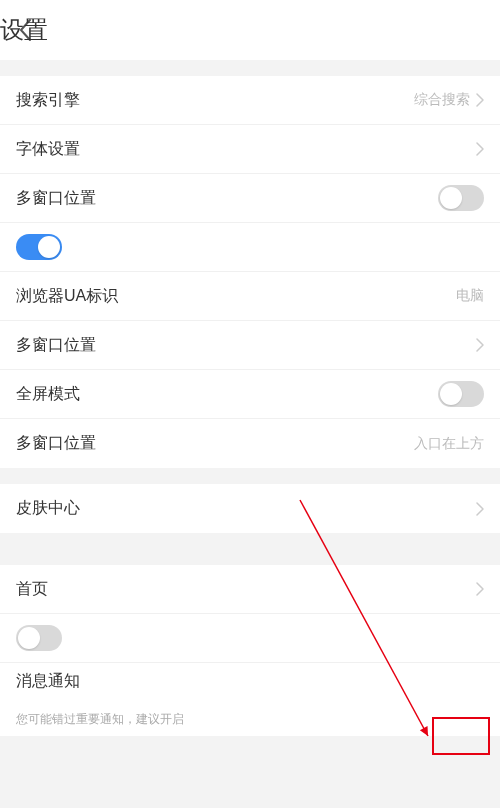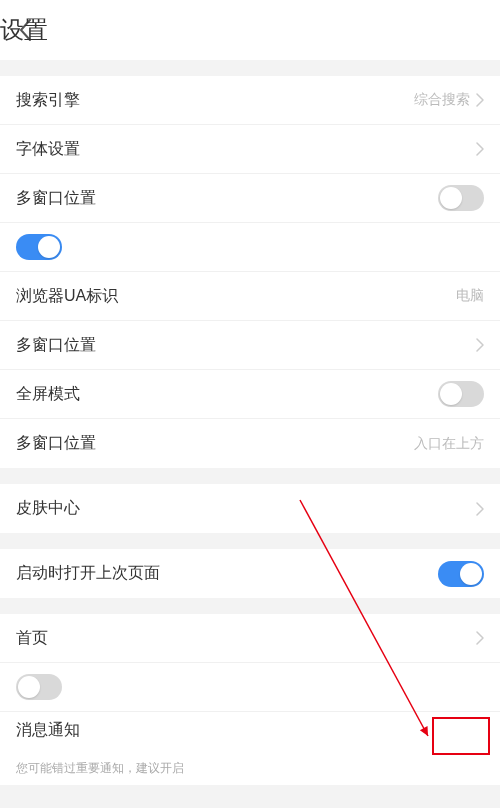--- a/index.html
+++ b/index.html
@@ -192,32 +192,20 @@
         <div class="row-right">
           <span class="chevron">
             <svg viewBox="0 0 8 14">
               <polyline points="1,1 7,7 1,13" fill="none" stroke="#ccc" stroke-width="1.5" stroke-linecap="round" stroke-linejoin="round"></polyline>
             </svg>
           </span>
         </div>
       </div>
     </div>
     <div class="section-gap"></div>
-    <div class="group">
-      <div class="row">
-        <div class="row-left">
-          <div class="row-label">启动时打开上次页面</div>
-        </div>
-        <div class="row-right">
-          <div class="toggle on">
-            <div class="toggle-knob"></div>
-          </div>
-        </div>
-      </div>
-    </div>
     <div class="section-gap"></div>
     <div class="group">
       <div class="row">
         <div class="row-left">
           <div class="row-label">首页</div>
         </div>
         <div class="row-right">
           <span class="chevron">
             <svg viewBox="0 0 8 14">
               <polyline points="1,1 7,7 1,13" fill="none" stroke="#ccc" stroke-width="1.5" stroke-linecap="round" stroke-linejoin="round"></polyline>

